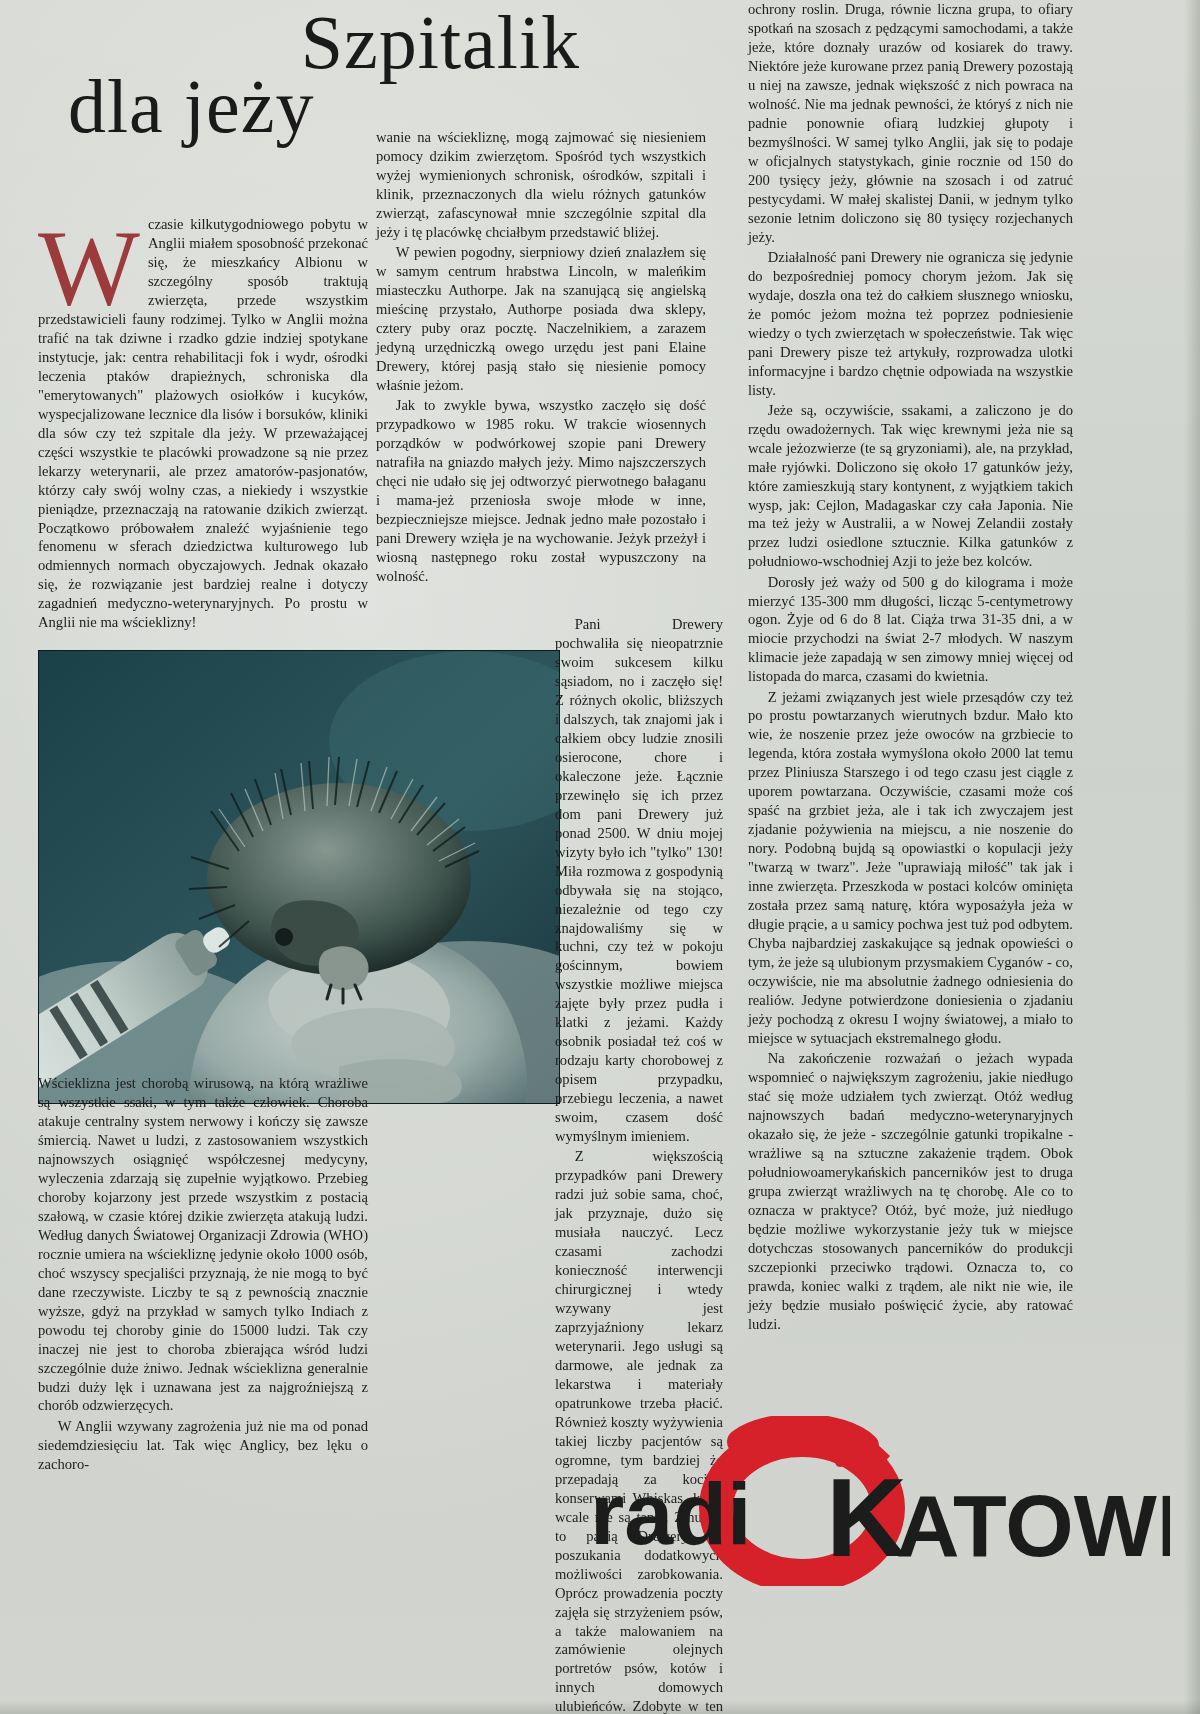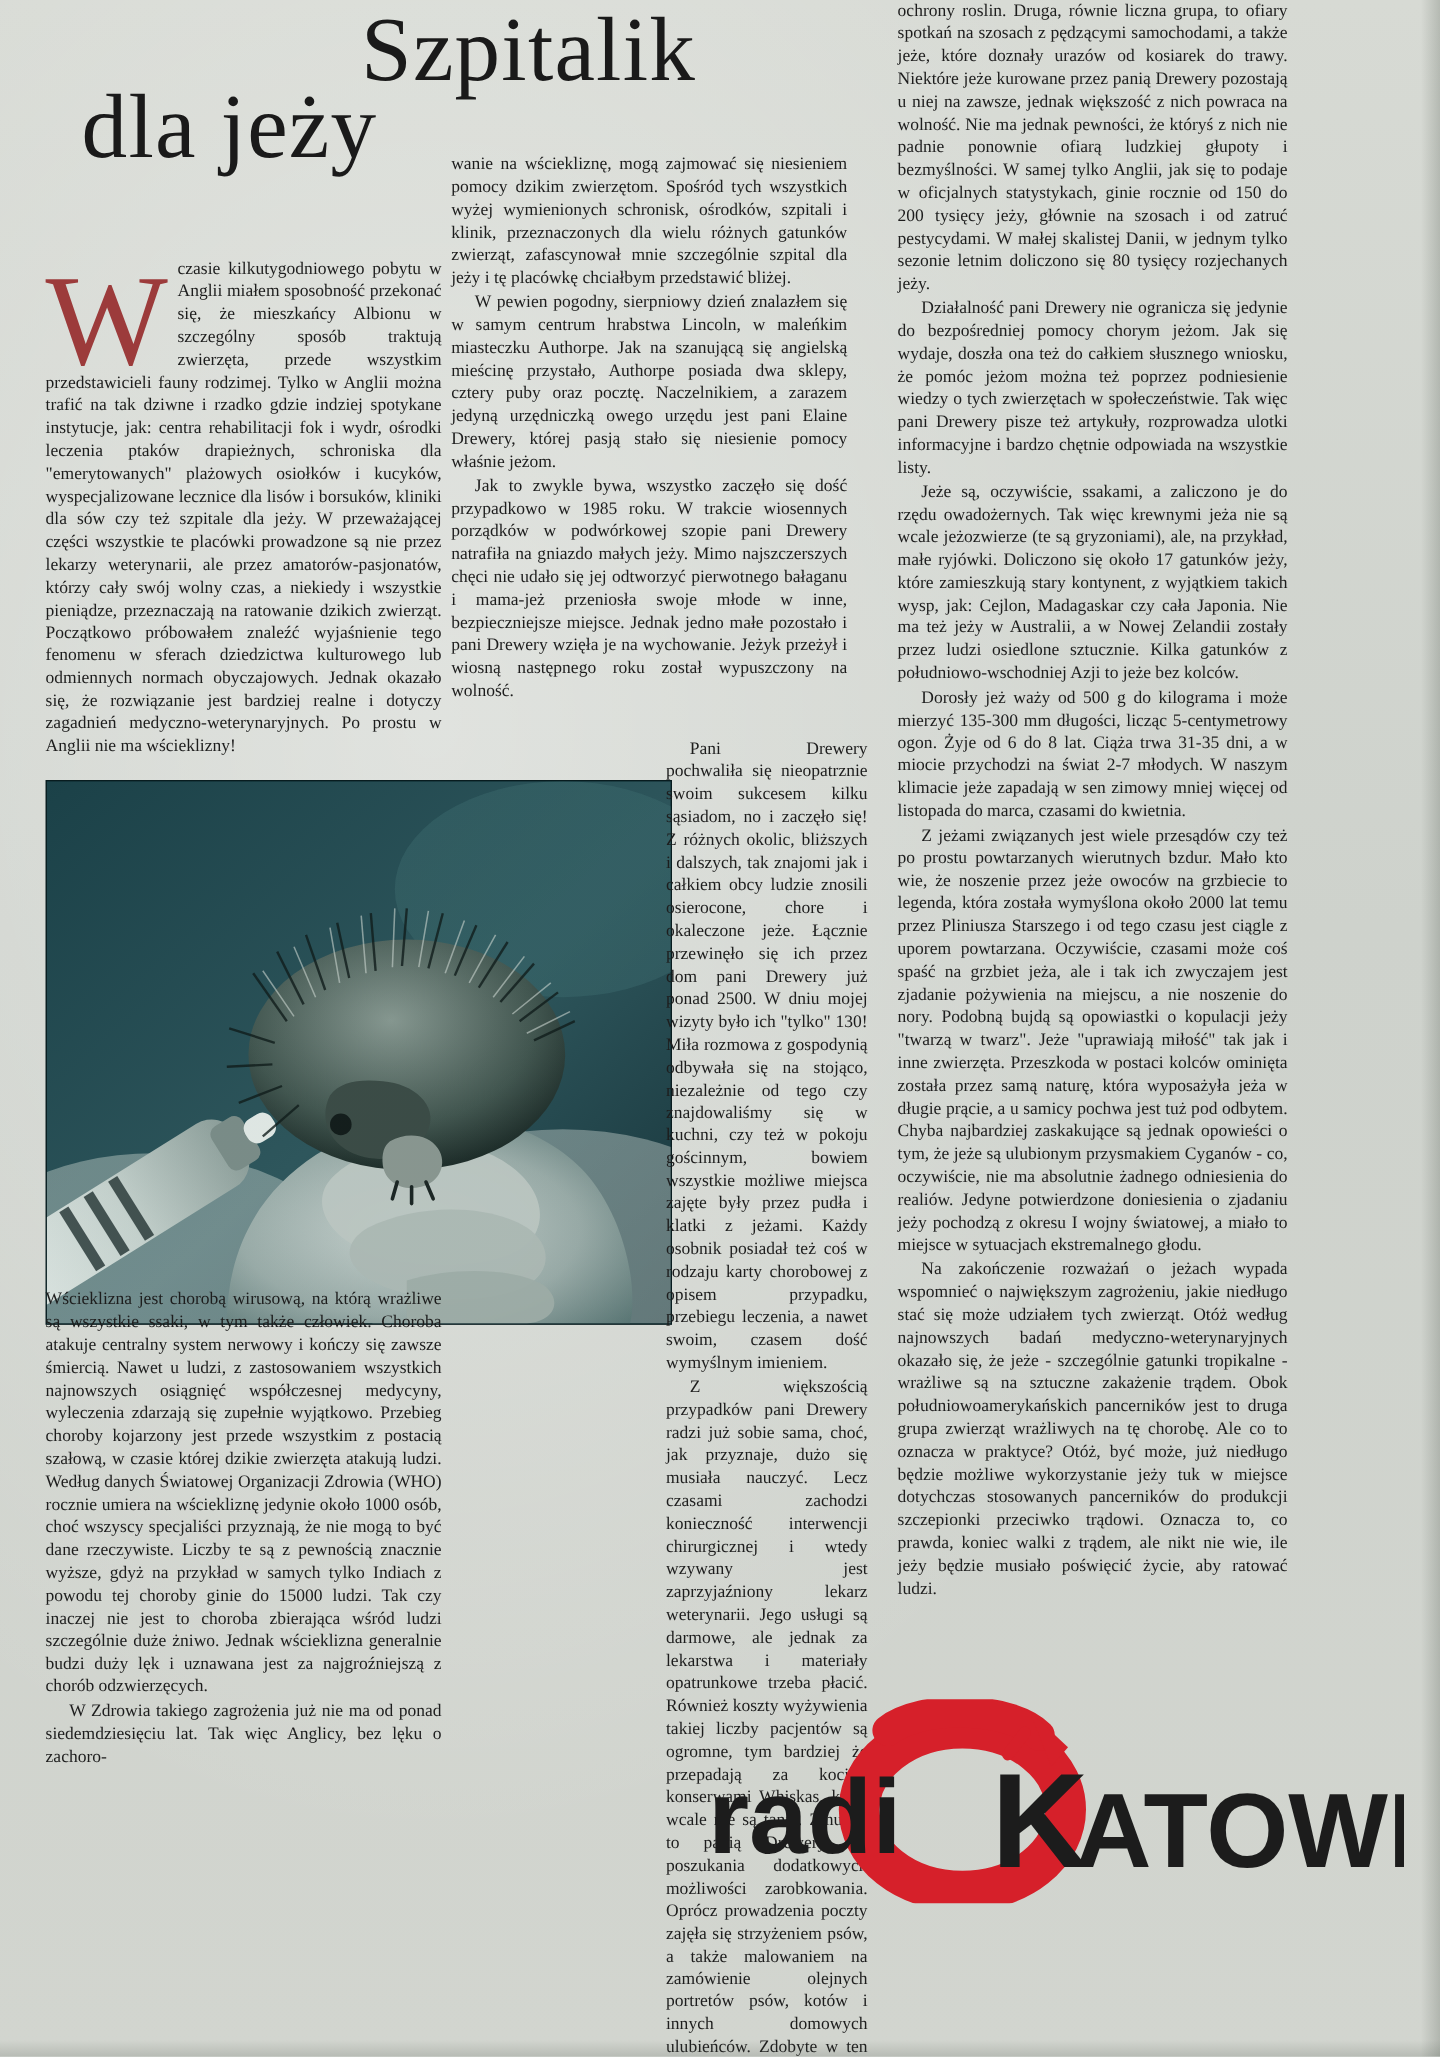--- a/index.html
+++ b/index.html
@@ -261,21 +261,21 @@
           <path d="M316 334 L322 348"></path>
       </g>
 
       <rect x="0" y="0" width="520" height="452" fill="none"></rect>
       <rect x="0" y="0" width="520" height="452" fill="url(#bg)" opacity="0.06"></rect>
     </svg>
   </div>
 
   <div class="col col1b">
     <p class="noindent">Wścieklizna jest chorobą wirusową, na którą wrażliwe są wszystkie ssaki, w tym także człowiek. Choroba atakuje centralny system nerwowy i kończy się zawsze śmiercią. Nawet u ludzi, z zastosowaniem wszystkich najnowszych osiągnięć współczesnej medycyny, wyleczenia zdarzają się zupełnie wyjątkowo. Przebieg choroby kojarzony jest przede wszystkim z postacią szałową, w czasie której dzikie zwierzęta atakują ludzi. Według danych Światowej Organizacji Zdrowia (WHO) rocznie umiera na wściekliznę jedynie około 1000 osób, choć wszyscy specjaliści przyznają, że nie mogą to być dane rzeczywiste. Liczby te są z pewnością znacznie wyższe, gdyż na przykład w samych tylko Indiach z powodu tej choroby ginie do 15000 ludzi. Tak czy inaczej nie jest to choroba zbierająca wśród ludzi szczególnie duże żniwo. Jednak wścieklizna generalnie budzi duży lęk i uznawana jest za najgroźniejszą z chorób odzwierzęcych.</p>
-    <p>W Zdrowia takiego zagrożenia już nie ma od ponad siedemdziesięciu lat. Tak więc Anglicy, bez lęku o zachoro-</p>
+    <p>W Anglii wzywany zagrożenia już nie ma od ponad siedemdziesięciu lat. Tak więc Anglicy, bez lęku o zachoro-</p>
   </div>
 
   <div class="col col2">
     <p class="noindent">wanie na wściekliznę, mogą zajmować się niesieniem pomocy dzikim zwierzętom. Spośród tych wszystkich wyżej wymienionych schronisk, ośrodków, szpitali i klinik, przeznaczonych dla wielu różnych gatunków zwierząt, zafascynował mnie szczególnie szpital dla jeży i tę placówkę chciałbym przedstawić bliżej.</p>
     <p>W pewien pogodny, sierpniowy dzień znalazłem się w samym centrum hrabstwa Lincoln, w maleńkim miasteczku Authorpe. Jak na szanującą się angielską mieścinę przystało, Authorpe posiada dwa sklepy, cztery puby oraz pocztę. Naczelnikiem, a zarazem jedyną urzędniczką owego urzędu jest pani Elaine Drewery, której pasją stało się niesienie pomocy właśnie jeżom.</p>
     <p>Jak to zwykle bywa, wszystko zaczęło się dość przypadkowo w 1985 roku. W trakcie wiosennych porządków w podwórkowej szopie pani Drewery natrafiła na gniazdo małych jeży. Mimo najszczerszych chęci nie udało się jej odtworzyć pierwotnego bałaganu i mama-jeż przeniosła swoje młode w inne, bezpieczniejsze miejsce. Jednak jedno małe pozostało i pani Drewery wzięła je na wychowanie. Jeżyk przeżył i wiosną następnego roku został wypuszczony na wolność.</p>
   </div>
 
   <div class="col col2b">
     <p>Pani Drewery pochwaliła się nieopatrznie swoim sukcesem kilku sąsiadom, no i zaczęło się! Z różnych okolic, bliższych i dalszych, tak znajomi jak i całkiem obcy ludzie znosili osierocone, chore i okaleczone jeże. Łącznie przewinęło się ich przez dom pani Drewery już ponad 2500. W dniu mojej wizyty było ich "tylko" 130! Miła rozmowa z gospodynią odbywała się na stojąco, niezależnie od tego czy znajdowaliśmy się w kuchni, czy też w pokoju gościnnym, bowiem wszystkie możliwe miejsca zajęte były przez pudła i klatki z jeżami. Każdy osobnik posiadał też coś w rodzaju karty chorobowej z opisem przypadku, przebiegu leczenia, a nawet swoim, czasem dość wymyślnym imieniem.</p>

